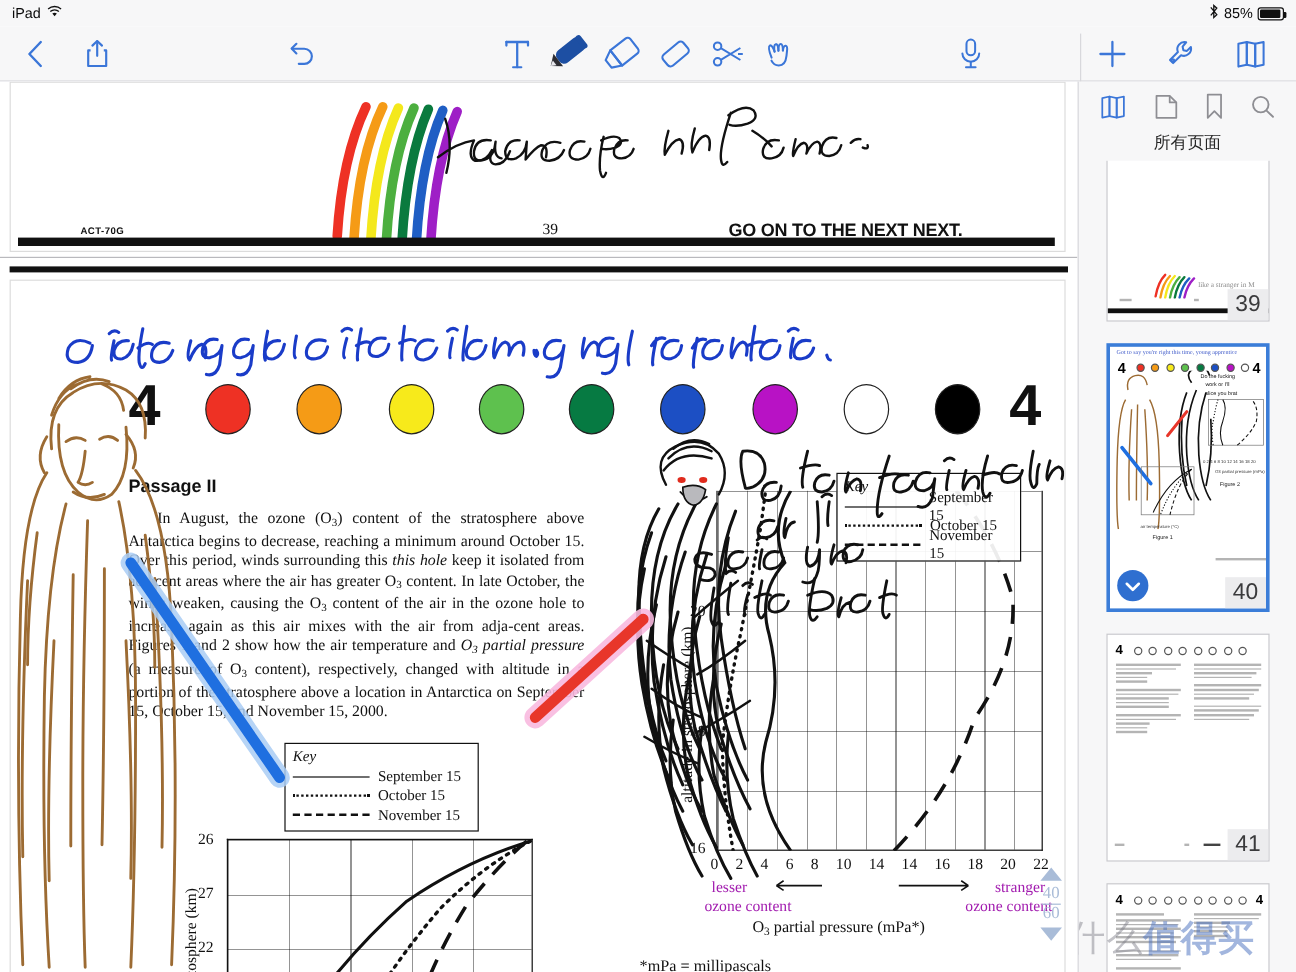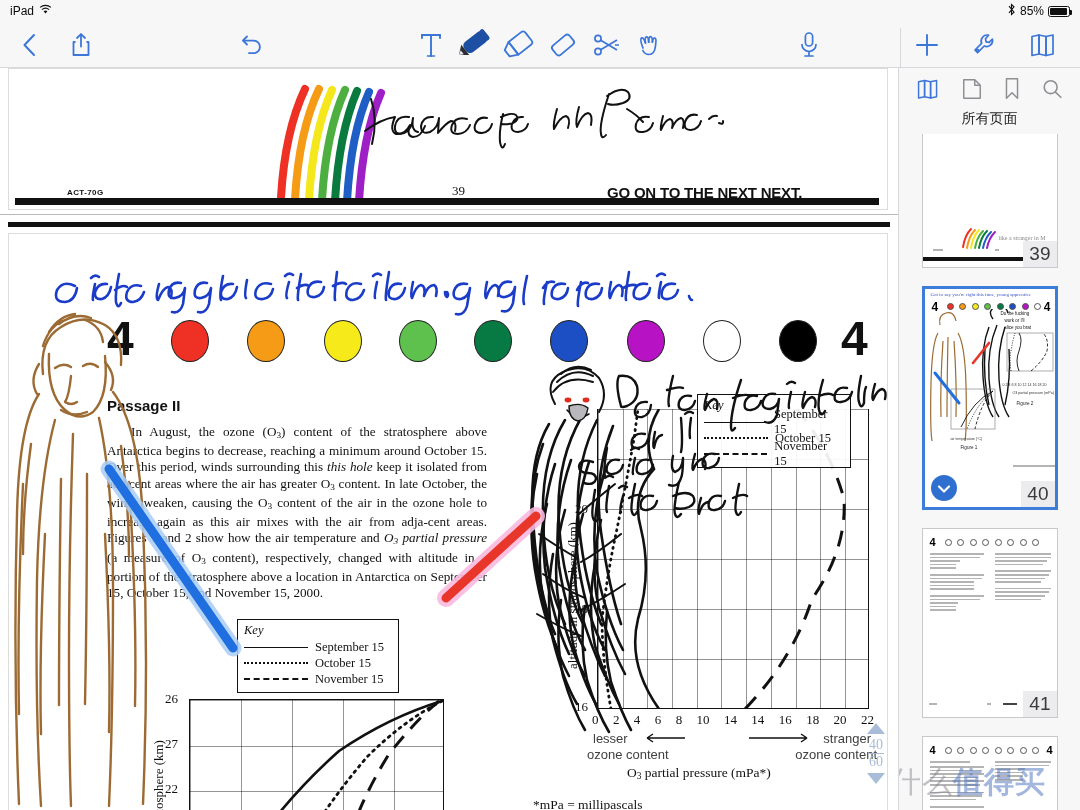--- a/index.html
+++ b/index.html
@@ -157,21 +157,21 @@
   #fig1 { position:absolute; left:120px; top:455px; width:330px; height:200px; }
   #fig1 .plotbox {
     position:absolute; left:60px; top:10px; width:255px; height:190px;
     border-left:1.4px solid #111; border-top:1.4px solid #111; border-right:1px solid #111;
     background:
       repeating-linear-gradient(to right, rgba(0,0,0,.42) 0 1px, transparent 1px 51px),
       repeating-linear-gradient(to bottom, rgba(0,0,0,.42) 0 1px, transparent 1px 45.5px);
   }
   #fig1 svg.curves { position:absolute; left:60px; top:10px; }
 
-  .arrow-note { position:absolute; font-family:Liberation Sans, sans-serif; font-size:13px; color:#404040;}
+  .arrow-note { position:absolute; font-family:Liberation Serif, serif; font-size:13px; color:#a21caf;}
 
   
   .ink { position:absolute; left:0; top:0; pointer-events:none; }
 
   
   #pgind {
     position:absolute; right:8px; top:655px; width:28px;
     display:flex; flex-direction:column; align-items:center;
     color:#a9bcd8; font-family:"Liberation Serif",serif; font-size:14px; line-height:14px;
   }

